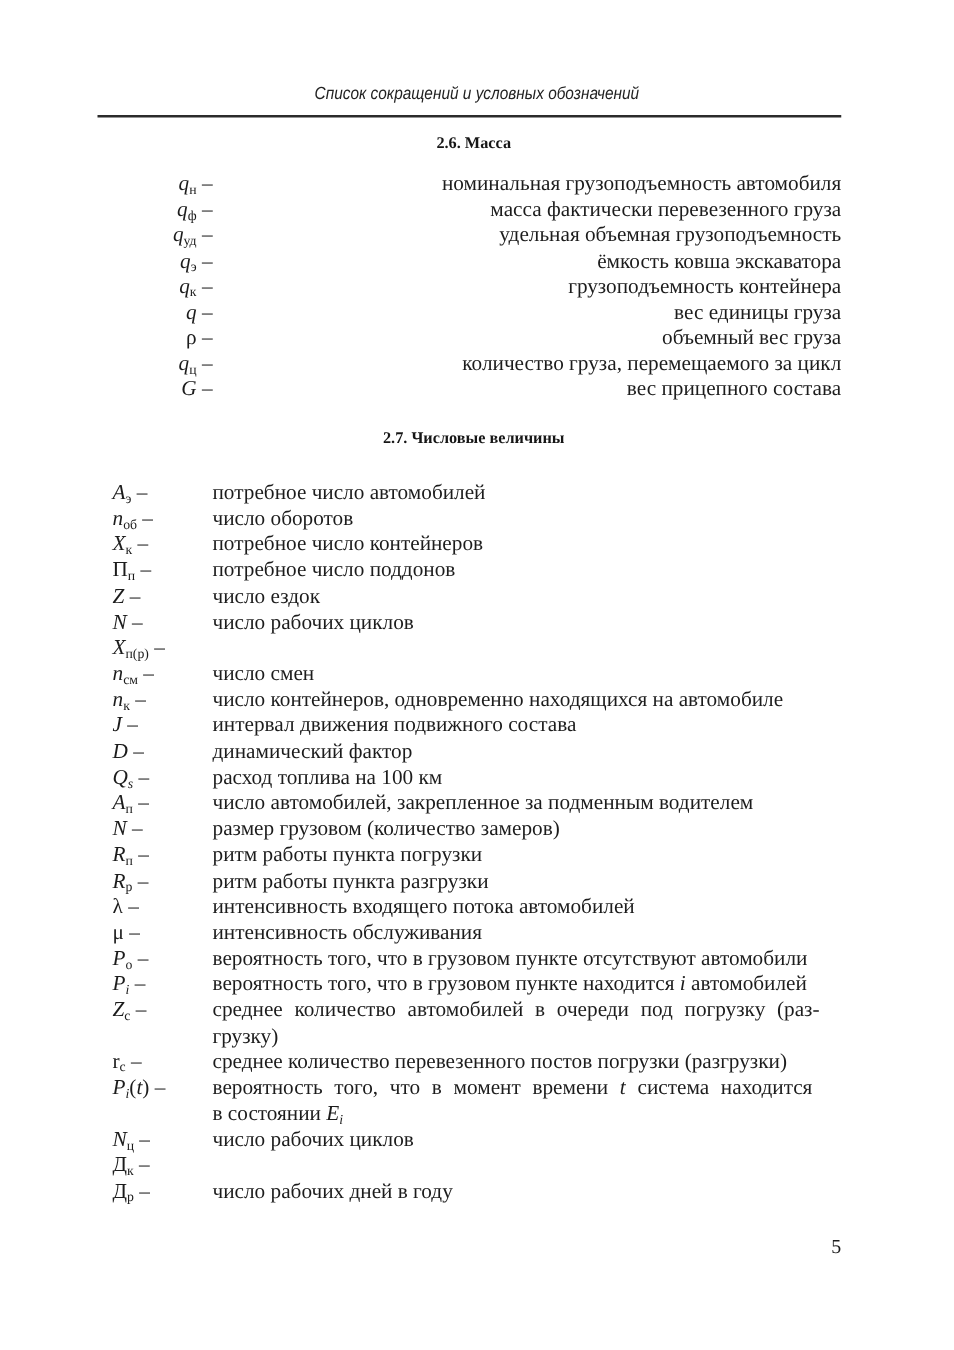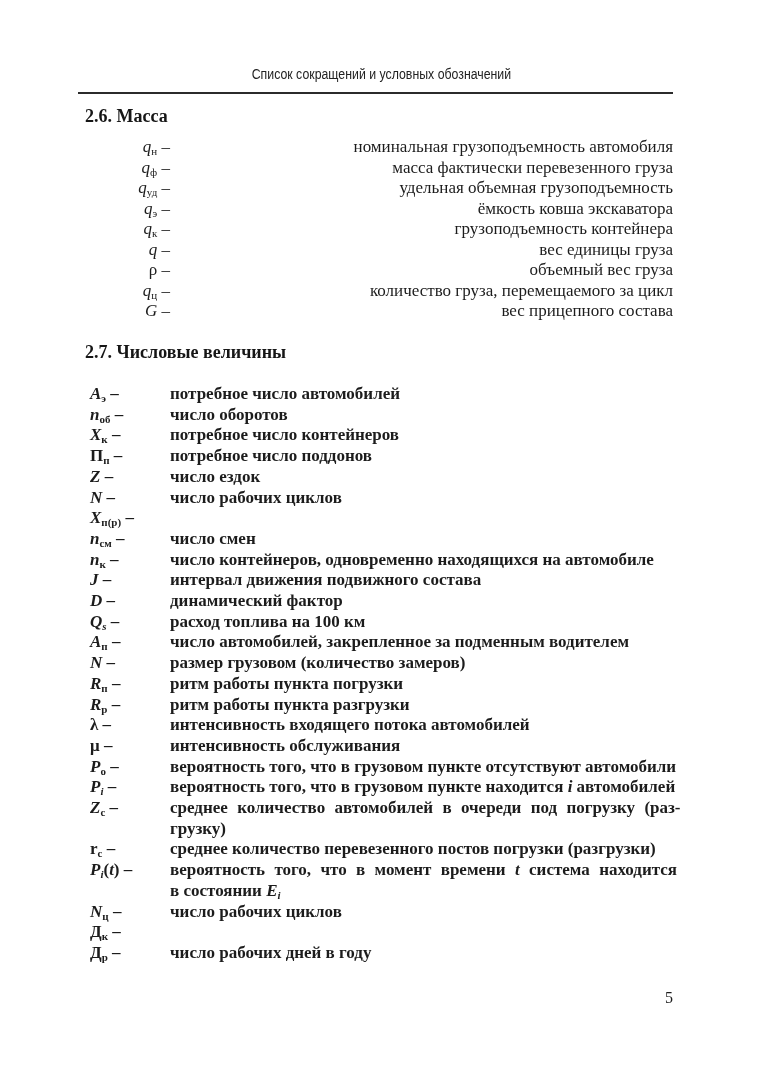--- a/index.html
+++ b/index.html
@@ -14,55 +14,57 @@
   }
   .running-head {
     position: absolute;
     top: 66px;
     left: 0;
     width: 763px;
     text-align: center;
     font-family: "Liberation Sans", sans-serif;
     font-size: 14px;
     color: #222222;
+    font-style: italic;
   }
   .rh-inner {
     display: inline-block;
     transform: scaleX(0.88);
     transform-origin: center;
     letter-spacing: 0px;
   }
   .rule {
     position: absolute;
     top: 92px;
     left: 78px;
     width: 595px;
     height: 0;
     border-top: 2px solid #2b2b2b;
   }
   .sec-title {
     position: absolute;
     left: 85px;
     width: 588px;
     margin: 0;
+    text-align: center;
     font-family: "Liberation Serif", serif;
-    font-size: 18px;
+    font-size: 13px;
     font-weight: bold;
     color: #161616;
   }
   .t26 { top: 106px; }
   .t27 { top: 342px; }
   .rows {
     position: absolute;
     left: 90px;
     width: 583px;
     font-size: 17px;
   }
   .rows26 { top: 137px; line-height: 20.5px; text-align: right; }
-  .rows27 { top: 384px; line-height: 20.7px; font-weight: bold; }
+  .rows27 { top: 384px; line-height: 20.7px; }
   .row { display: flex; align-items: flex-start; }
   .sym {
     flex: 0 0 80px;
     width: 80px;
     white-space: nowrap;
   }
   .desc { flex: 1 1 auto; }
   .it { font-style: italic; }
   sub {
     font-size: 11px;

